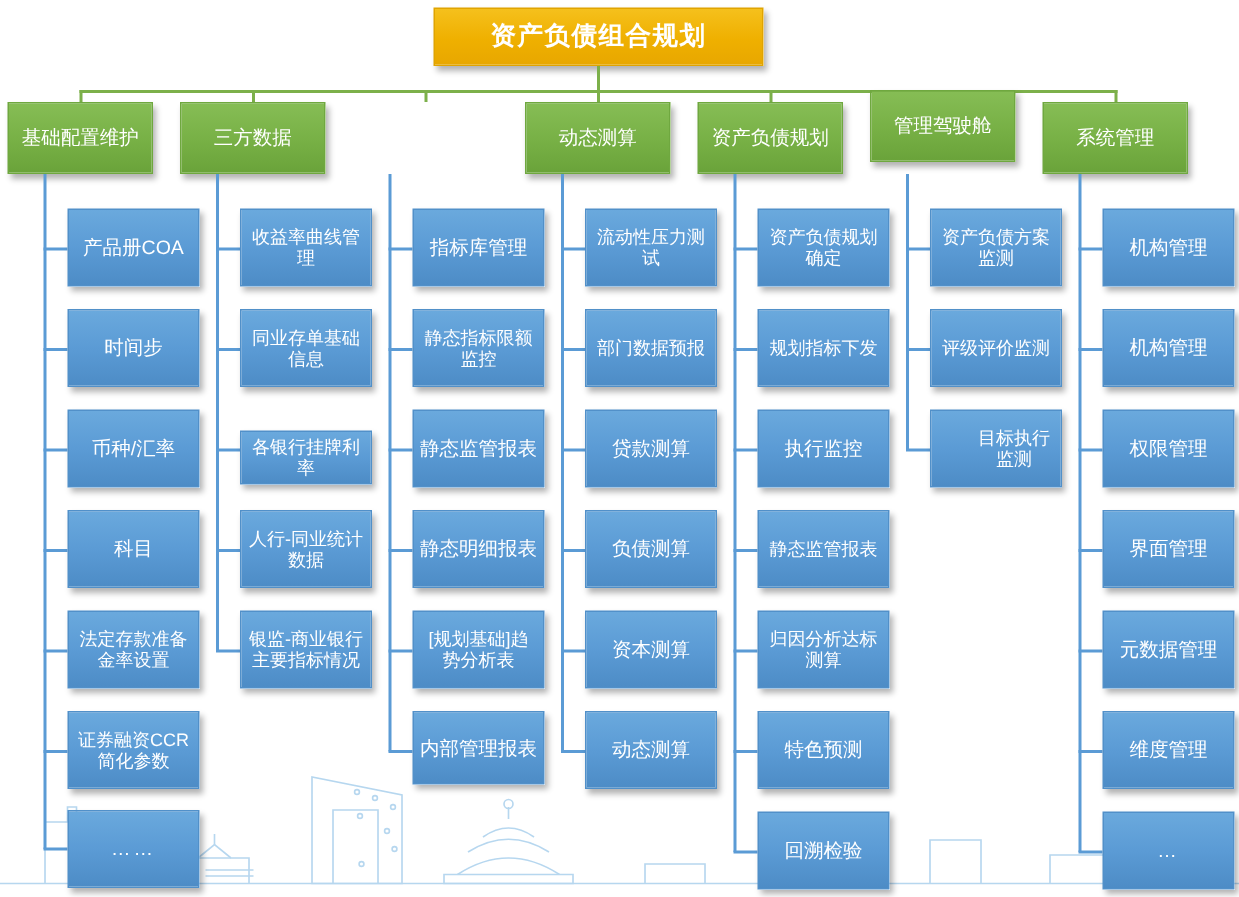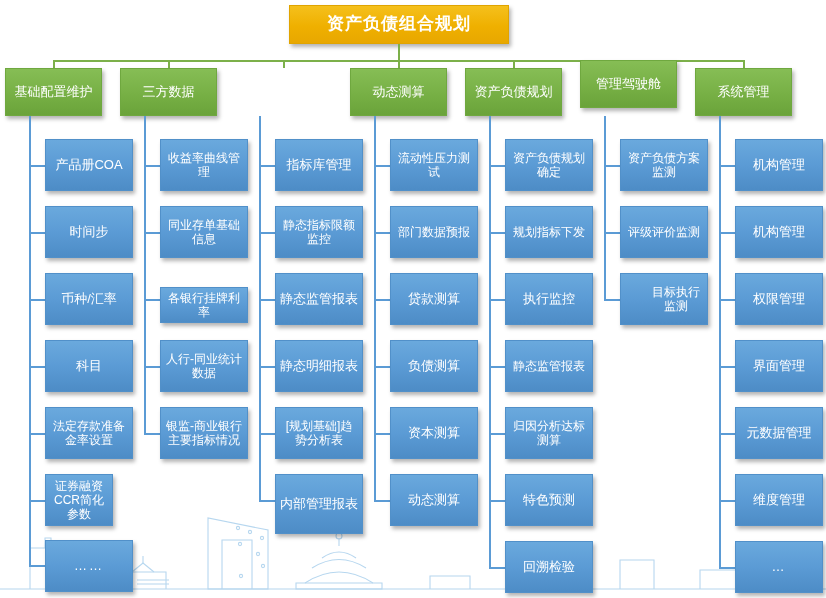--- a/index.html
+++ b/index.html
@@ -132,21 +132,21 @@
     </div>
   <div class="box leaf-box" style="left:45px;top:273px;width:88px;height:52px;">
     <span>币种/汇率</span>
     </div>
   <div class="box leaf-box" style="left:45px;top:340px;width:88px;height:52px;">
     <span>科目</span>
     </div>
   <div class="box leaf-box small" style="left:45px;top:407px;width:88px;height:52px;">
     <span>法定存款准备金率设置</span>
     </div>
-  <div class="box leaf-box small" style="left:45px;top:474px;width:68px;height:52px;">
+  <div class="box leaf-box small" style="left:45px;top:474px;width:88px;height:52px;">
     <span>证券融资CCR简化参数</span>
     </div>
   <div class="box leaf-box dots" style="left:45px;top:540px;width:88px;height:52px;">
     <span>……</span>
     </div>
 
   <div class="conn-blue" style="left:144px;top:116px;width:2px;height:318px;"></div>
   <div class="conn-blue" style="left:144px;top:165px;width:16px;height:2px;"></div>
   <div class="conn-blue" style="left:144px;top:232px;width:16px;height:2px;"></div>
   <div class="conn-blue" style="left:144px;top:299px;width:16px;height:2px;"></div>
@@ -185,21 +185,21 @@
     </div>
   <div class="box leaf-box" style="left:275px;top:273px;width:88px;height:52px;">
     <span>静态监管报表</span>
     </div>
   <div class="box leaf-box" style="left:275px;top:340px;width:88px;height:52px;">
     <span>静态明细报表</span>
     </div>
   <div class="box leaf-box small" style="left:275px;top:407px;width:88px;height:52px;">
     <span>[规划基础]趋势分析表</span>
     </div>
-  <div class="box leaf-box" style="left:275px;top:474px;width:88px;height:60px;">
+  <div class="box leaf-box" style="left:275px;top:474px;width:88px;height:49px;">
     <span>内部管理报表</span>
     </div>
 
   <div class="conn-blue" style="left:374px;top:116px;width:2px;height:385px;"></div>
   <div class="conn-blue" style="left:374px;top:165px;width:16px;height:2px;"></div>
   <div class="conn-blue" style="left:374px;top:232px;width:16px;height:2px;"></div>
   <div class="conn-blue" style="left:374px;top:299px;width:16px;height:2px;"></div>
   <div class="conn-blue" style="left:374px;top:366px;width:16px;height:2px;"></div>
   <div class="conn-blue" style="left:374px;top:433px;width:16px;height:2px;"></div>
   <div class="conn-blue" style="left:374px;top:500px;width:16px;height:2px;"></div>

